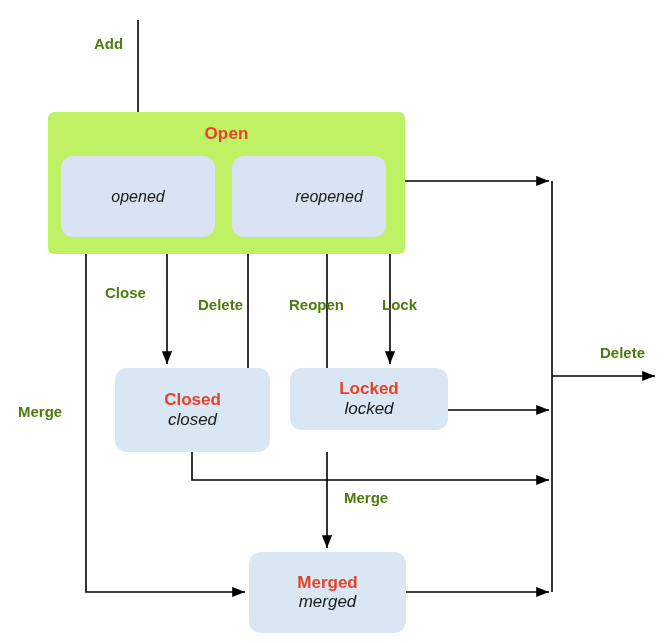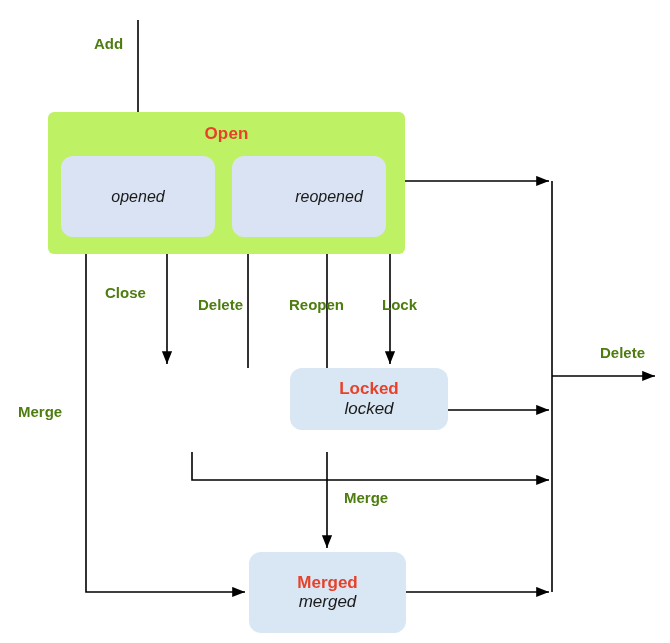--- a/index.html
+++ b/index.html
@@ -127,20 +127,24 @@
   </div>
 
   <div class="node-box substate" style="left:61px; top:156px; width:154px; height:81px;">
     <span class="substate-value">opened</span>
   </div>
 
   <div class="node-box substate" style="left:232px; top:156px; width:154px; height:81px;padding-left:40px;">
     <span class="substate-value">reopened</span>
   </div>
 
+  <div class="node-box state-box" style="left:115px; top:368px; width:155px; height:84px;">
+    <span class="state-name">Closed</span>
+    <span class="state-value">closed</span>
+  </div>
 
   <div class="node-box state-box" style="left:290px; top:368px; width:158px; height:62px;">
     <span class="state-name">Locked</span>
     <span class="state-value">locked</span>
   </div>
 
   <div class="node-box state-box" style="left:249px; top:552px; width:157px; height:81px;">
     <span class="state-name">Merged</span>
     <span class="state-value">merged</span>
   </div>

